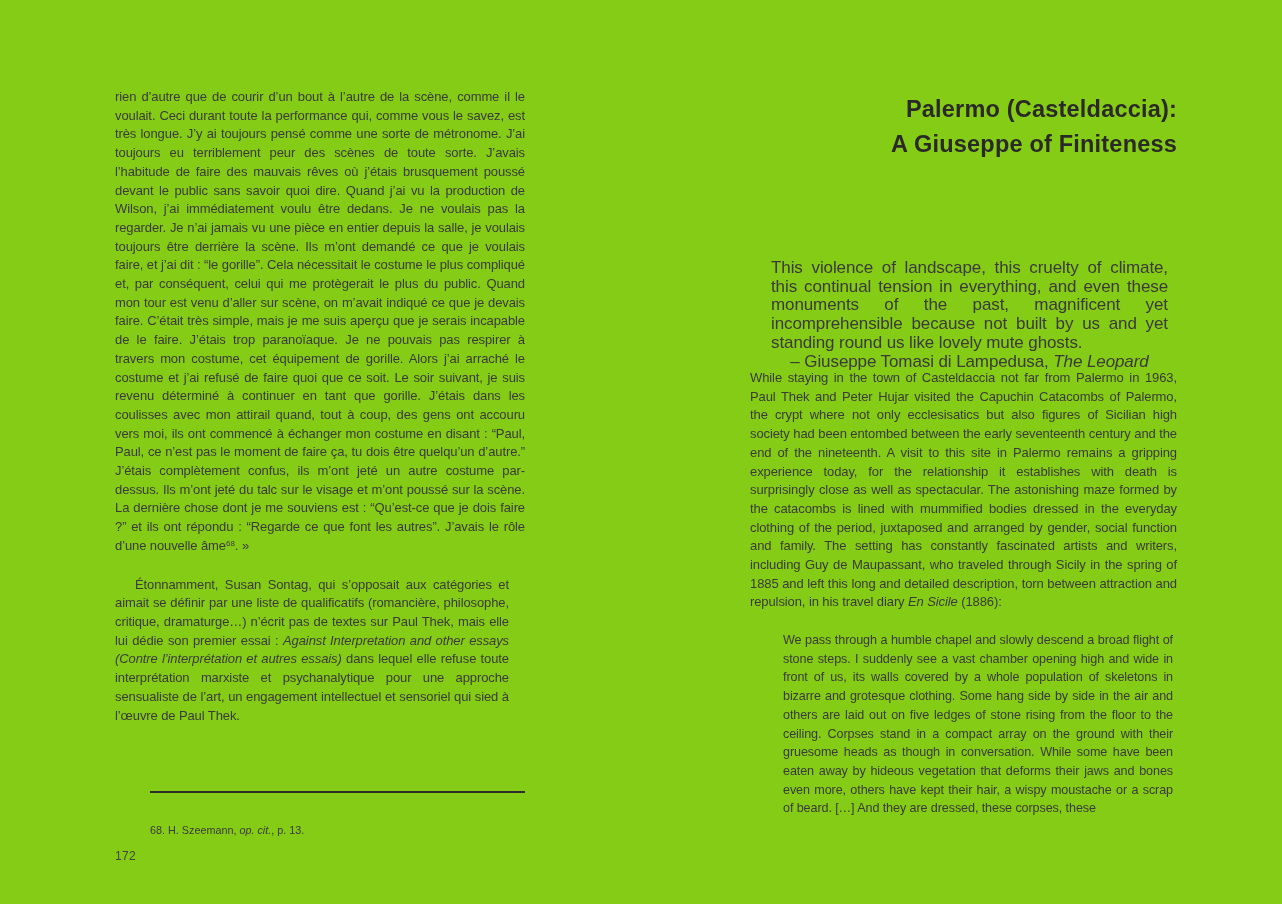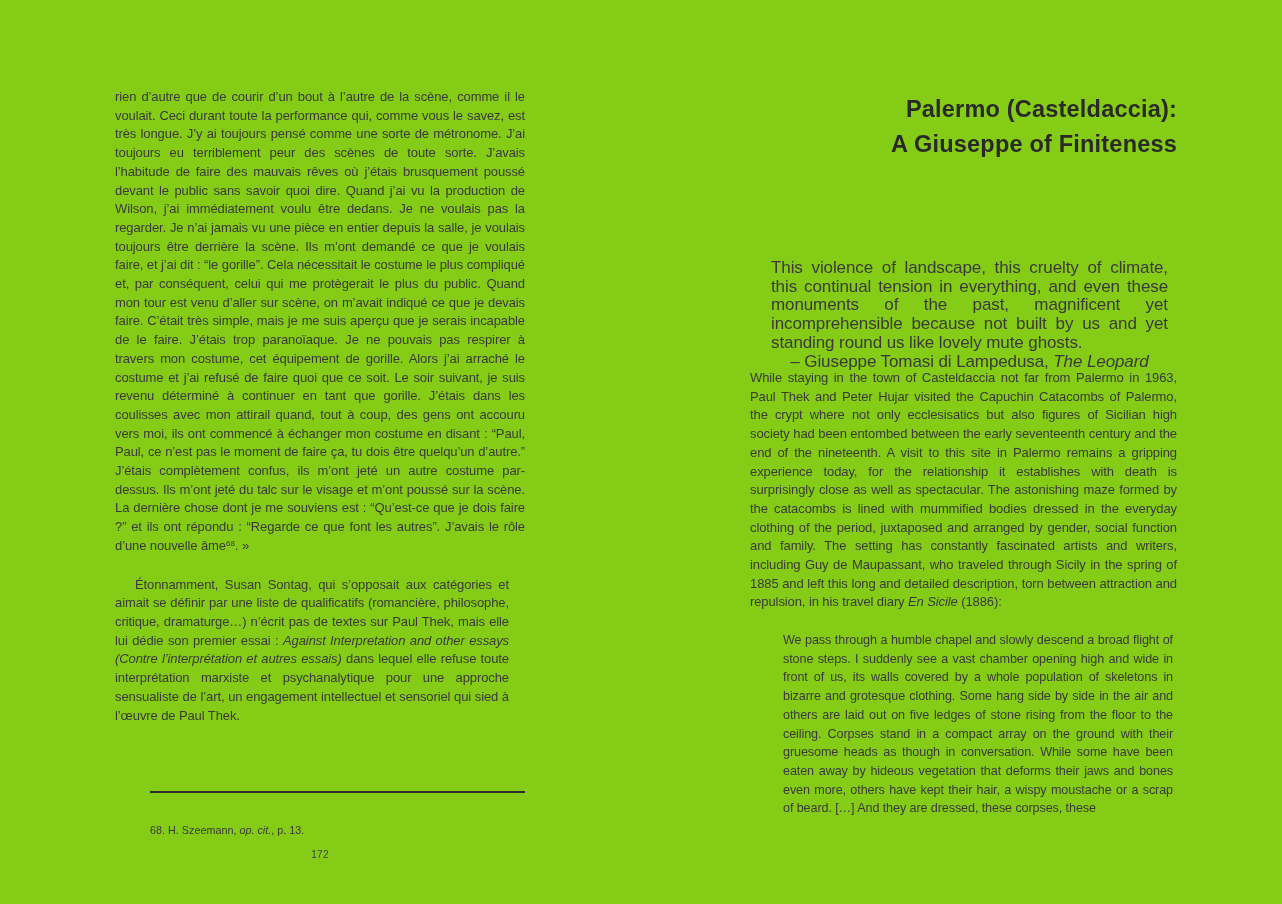--- a/index.html
+++ b/index.html
@@ -60,24 +60,24 @@
     width: 375px;
     font-size: 10.8px;
     line-height: 14px;
     letter-spacing: 0;
     color: #3b3a39;
     margin-top: 24px;
   }
   .folio {
     position: absolute;
     top: 849px;
-    font-size: 10px;
+    font-size: 12px;
     letter-spacing: 0.3px;
     color: #434241;
-    text-align: center;
+    text-align: left;
   }
   .folio.left-folio  { left: 115px; width: 410px; }
   .folio.right-folio { left: 109px; width: 427px; }
 
   
   .chapter-title {
     position: absolute;
     left: 109px;
     top: 92px;
     width: 427px;

